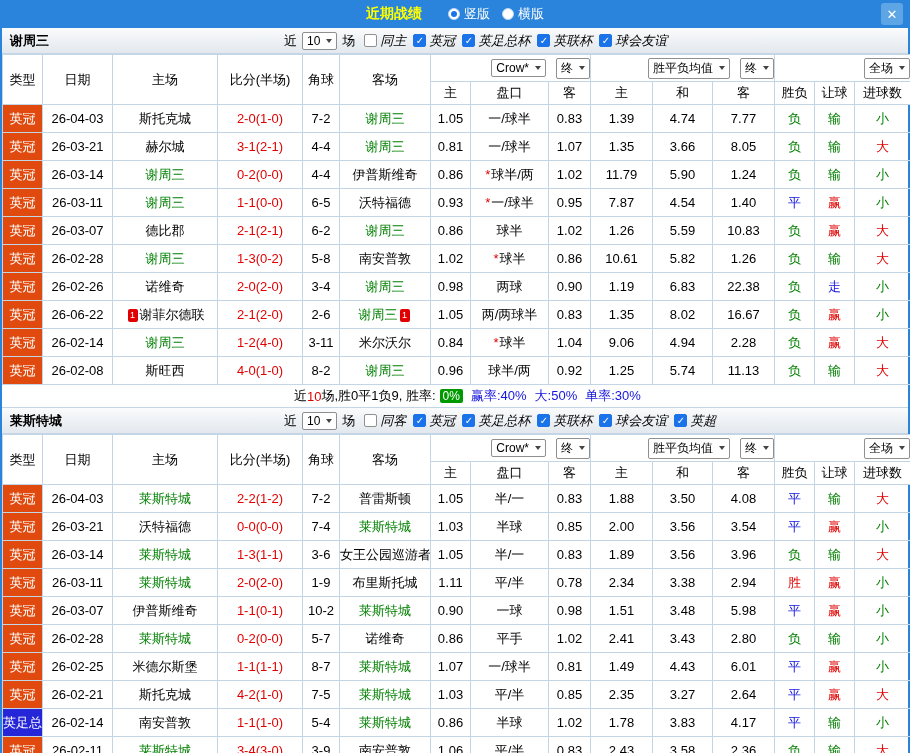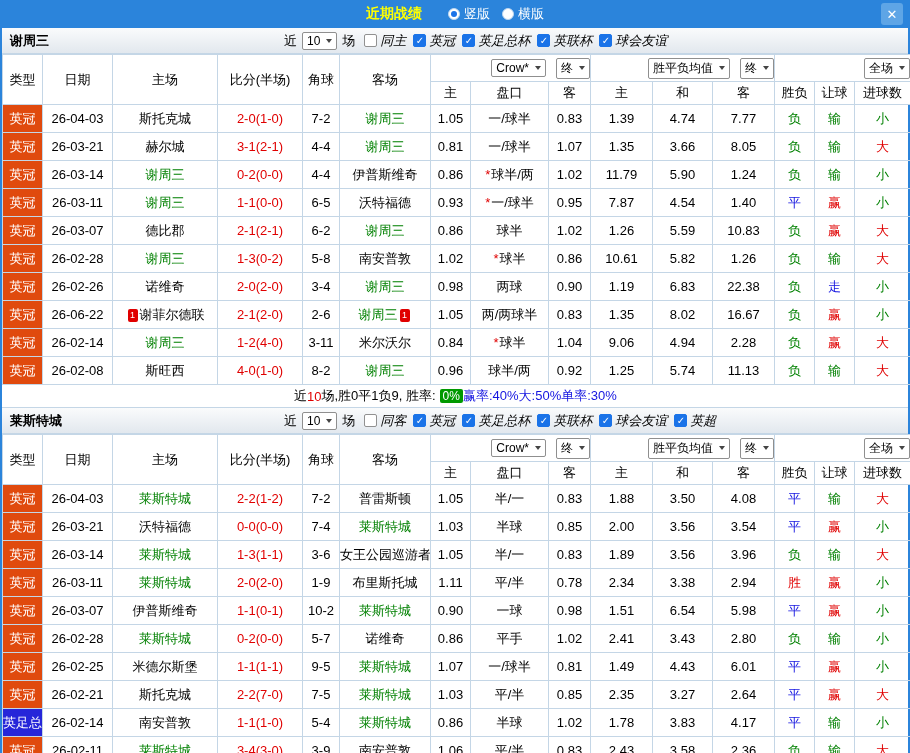--- a/index.html
+++ b/index.html
@@ -41,21 +41,21 @@
   .hcap{font-size:12px;}
   .star{color:#e00000;margin-right:1px;}
   .v-red{color:#e00000;}
   .v-green{color:#008000;}
   .v-blue{color:#1414e0;}
   .rc{display:inline-flex;align-items:center;justify-content:center;background:#e00000;color:#fff;font-size:9px;width:10px;height:13px;border-radius:2px;margin:0 2px;vertical-align:middle;}
   
   .summary{height:22px;display:flex;align-items:center;padding-left:292px;border-bottom:1px solid #c4d6e6;font-size:13px;}
   .seg{margin:0;}
   .seg-red{color:#e00000;}
-  .seg-blue{color:#1414e0;}
+  .seg-blue{color:#1414e0;margin-left:8px;}
   .seg-badge{background:#009900;color:#fff;padding:0 3px;border-radius:2px;font-size:12px;margin-left:4px;}
   .seg-plain{color:#000;}
 </style>
 </head>
 <body>
 
 <div class="wrap">
 
   <div class="titlebar">
     <span class="dlg-title">近期战绩</span>
@@ -544,21 +544,21 @@
             <td class="comp comp-yg">英冠</td>
             <td class="date">26-03-07</td>
             <td class="team"><span>伊普斯维奇</span></td>
             <td class="score">1-1(0-1)</td>
             <td>10-2</td>
             <td class="team focal"><span>莱斯特城</span></td>
             <td>0.90</td>
             <td class="hcap"><span>一球</span></td>
             <td>0.98</td>
             <td>1.51</td>
-            <td>6.54</td>
+            <td>3.48</td>
             <td>5.98</td>
             <td class="v-blue">平</td>
             <td class="v-red">赢</td>
             <td class="v-green">小</td>
           </tr>
           <tr>
             <td class="comp comp-yg">英冠</td>
             <td class="date">26-02-28</td>
             <td class="team focal"><span>莱斯特城</span></td>
             <td class="score">0-2(0-0)</td>
@@ -572,37 +572,37 @@
             <td>2.80</td>
             <td class="v-green">负</td>
             <td class="v-green">输</td>
             <td class="v-green">小</td>
           </tr>
           <tr>
             <td class="comp comp-yg">英冠</td>
             <td class="date">26-02-25</td>
             <td class="team"><span>米德尔斯堡</span></td>
             <td class="score">1-1(1-1)</td>
-            <td>9-5</td>
+            <td>8-7</td>
             <td class="team focal"><span>莱斯特城</span></td>
             <td>1.07</td>
             <td class="hcap"><span>一/球半</span></td>
             <td>0.81</td>
             <td>1.49</td>
             <td>4.43</td>
             <td>6.01</td>
             <td class="v-blue">平</td>
             <td class="v-red">赢</td>
             <td class="v-green">小</td>
           </tr>
           <tr>
             <td class="comp comp-yg">英冠</td>
             <td class="date">26-02-21</td>
             <td class="team"><span>斯托克城</span></td>
-            <td class="score">2-2(7-0)</td>
+            <td class="score">4-2(1-0)</td>
             <td>7-5</td>
             <td class="team focal"><span>莱斯特城</span></td>
             <td>1.03</td>
             <td class="hcap"><span>平/半</span></td>
             <td>0.85</td>
             <td>2.35</td>
             <td>3.27</td>
             <td>2.64</td>
             <td class="v-blue">平</td>
             <td class="v-red">赢</td>

